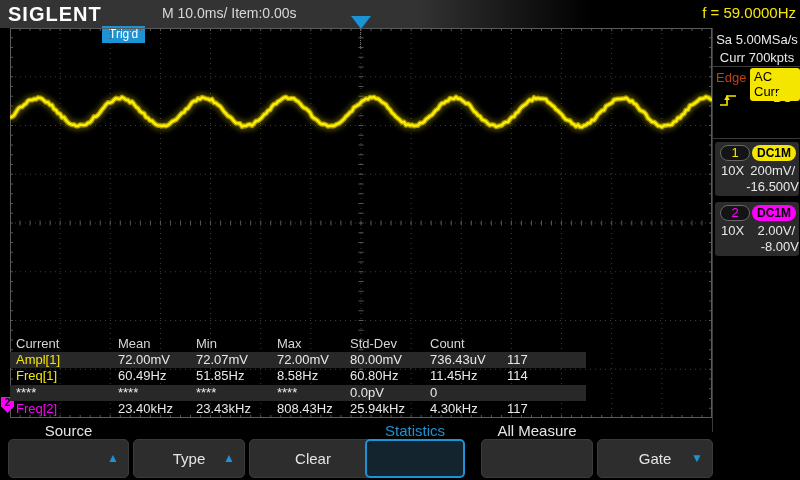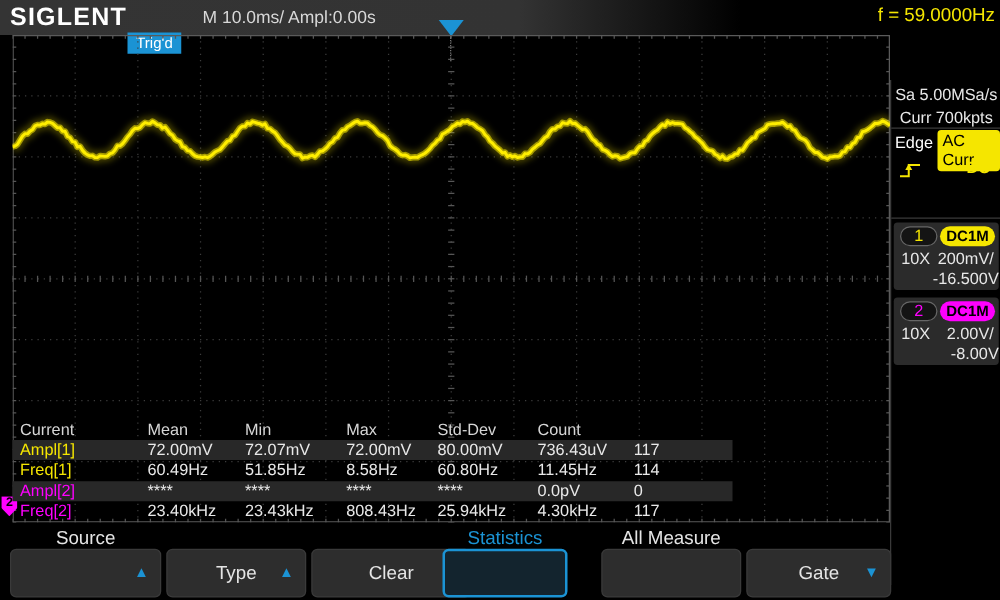--- a/index.html
+++ b/index.html
@@ -55,25 +55,25 @@
   .menu-btn { position:absolute; top:2px; height:39px; background:#2d2d2d;
               border:1px solid #3a3a3a; border-radius:5px; color:#e5e5e5;
               font-size:15px; display:flex; flex-direction:column;
               align-items:center; justify-content:center; line-height:17px;gap:40px; }
   .menu-btn.active { background:#13242e; border:2px solid #1b93d4; color:#1b93d4; }
   .btn-arrow { position:absolute; right:9px; top:50%; transform:translateY(-54%);
                color:#1b93d4; font-size:12px; }
 
   
   #right-panel { position:absolute; left:712px; top:28px; width:88px; height:404px;
-                 border-left:1px solid #3a3a3a; color:#e8e8e8; font-size:13px;margin-top:36px; }
+                 border-left:1px solid #3a3a3a; color:#e8e8e8; font-size:13px; }
   .rp-divider { position:absolute; left:0; width:88px; border-top:1px solid #3a3a3a; }
   #sample-rate { position:absolute; left:0; top:4px; width:88px; text-align:center; }
   #mem-depth   { position:absolute; left:0; top:22px; width:88px; text-align:center; }
-  #trig-type   { position:absolute; left:3px; top:42px; color:#ffffff; }
+  #trig-type   { position:absolute; left:3px; top:42px; color:#c2410c; }
   #trig-source { position:absolute; left:37px; top:40px; background:#f5e600; color:#000;
                  padding:1px 4px 2px; border-radius:3px; }
   #trig-slope-icon { position:absolute; left:6px; top:64px; }
   #trig-coupling { position:absolute; right:8px; top:62px; color:#f5e600;font-weight:bold; }
 
   .ch-box { position:absolute; left:2px; width:84px; height:54px; background:#2b2b2b;
             border-radius:3px; }
   .ch-num { position:absolute; left:5px; top:3px; width:30px; height:16px; background:#141414;
             border:1px solid #666; border-radius:8px; text-align:center; line-height:14px; }
   .ch-coupling { position:absolute; right:3px; top:3px; width:44px; height:16px;
@@ -87,21 +87,21 @@
   #ch2-box .ch-num { color:#ff00ff; } #ch2-box .ch-coupling { background:#ff00ff; }
 </style>
 </head>
 <body>
 
 <div id="screen">
 
   <div id="topbar">
     <span id="logo">SIGLENT</span>
     <span id="trig-badge">Trig'd</span>
-    <span id="timebase">M 10.0ms/ Ampl:0.00s</span>
+    <span id="timebase">M 10.0ms/ Item:0.00s</span>
     <span id="freq-counter">f = 59.0000Hz</span>
   </div>
   <div id="trig-marker"></div>
   <div id="trig-marker-line"></div>
 
   <svg id="grid-svg" width="702" height="390">
     <defs>
         <filter id="wblur" x="-20%" y="-120%" width="140%" height="340%">
       <feGaussianBlur stdDeviation="2.4"></feGaussianBlur>
         </filter>
@@ -492,21 +492,20 @@
     <div class="mt-row">
       <span class="ch1-text">Freq[1]</span>
       <span>60.49Hz</span>
       <span>51.85Hz</span>
       <span>8.58Hz</span>
       <span>60.80Hz</span>
       <span>11.45Hz</span>
       <span>114</span>
     </div>
     <div class="mt-row shaded">
-      <span class="ch2-text">Ampl[2]</span>
       <span>****</span>
       <span>****</span>
       <span>****</span>
       <span>****</span>
       <span>0.0pV</span>
       <span>0</span>
     </div>
     <div class="mt-row">
       <span class="ch2-text">Freq[2]</span>
       <span>23.40kHz</span>
@@ -525,21 +524,21 @@
       <span>CH2</span>
       <span class="btn-arrow">▲</span>
     </div>
     <div class="menu-btn" style="left:133px;width:112px">
       <span>Type</span>
       <span class="btn-arrow">▲</span>
     </div>
     <div class="menu-btn" style="left:249px;width:128px">
       <span>Clear</span>
     </div>
-    <div class="menu-btn active" style="left:354px;width:100px">
+    <div class="menu-btn active" style="left:365px;width:100px">
       <span>Statistics</span>
       <span>On</span>
     </div>
     <div class="menu-btn" style="left:481px;width:112px">
       <span>All Measure</span>
       <span>Off</span>
     </div>
     <div class="menu-btn" style="left:597px;width:116px">
       <span>Gate</span>
       <span class="btn-arrow">▼</span>

